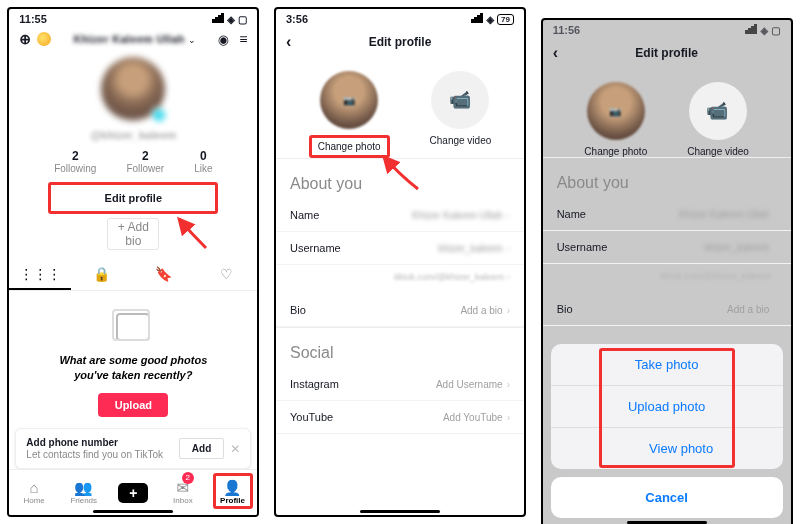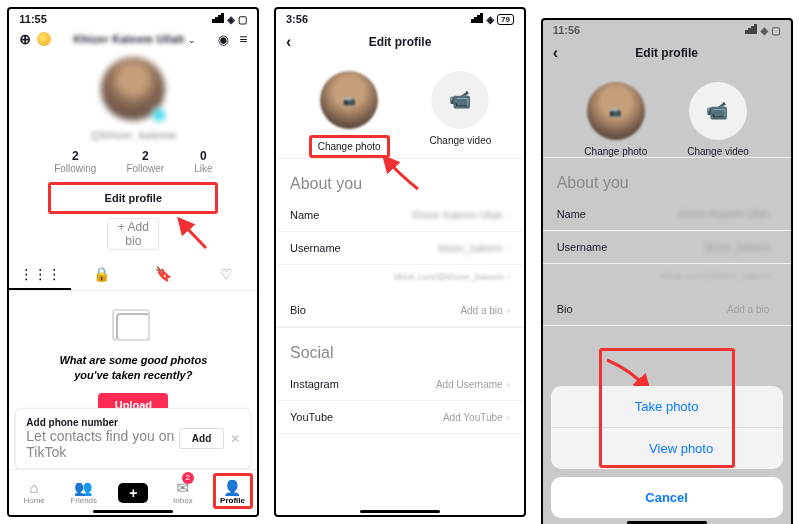--- a/index.html
+++ b/index.html
@@ -34,21 +34,21 @@
   .tabs { display:flex; margin-top:10px; border-bottom:1px solid #eee;}
   .tab { flex:1; text-align:center; padding:6px 0; color:#8a8a8a; font-size:14px;}
   .tab.active { color:#000; border-bottom:2px solid #000;}
   .emptybox { text-align:center; margin-top:22px; color:#000;}
   .emptybox .imgph { width:34px; height:28px; border:2px solid #bbb; border-radius:4px; display:inline-block; position:relative;}
   .emptybox .imgph::after{content:""; position:absolute; width:34px; height:28px; border:2px solid #ddd; border-radius:4px; left:-6px; top:-6px;}
   .emptybox p { font-weight:700; font-size:11px; margin-top:10px; line-height:1.35;font-style:italic;}
   .upl { margin:10px auto; width:70px; background:#fe2c55; color:#fff; border-radius:4px; text-align:center; padding:6px 0; font-weight:700; font-size:11px;}
   .phonecard { position:absolute; bottom:46px; left:6px; right:6px; background:#fff; border:1px solid #eee; border-radius:6px; box-shadow:0 1px 3px rgba(0,0,0,.1); padding:8px 10px; display:flex; align-items:center; justify-content:space-between;}
   .phonecard .txt b{ font-size:10px; display:block;}
-  .phonecard .txt span{ font-size:14px; color:#888;}
+  .phonecard .txt span{ font-size:10px; color:#888;}
   .addbtn { border:1px solid #ddd; border-radius:2px; padding:4px 12px; font-weight:700; font-size:10px;}
   .closex { color:#bbb; font-size:12px; margin-left:6px;}
   .btabs { position:absolute; bottom:0; left:0; right:0; height:46px; border-top:1px solid #eee; display:flex; background:#fff;}
   .bt { flex:1; text-align:center; font-size:8px; color:#8a8a8a; display:flex; flex-direction:column; align-items:center; justify-content:center; gap:1px;}
   .bt.active { color:#000; font-weight:700;}
   .bt .glyph{ font-size:15px; line-height:1;}
   .plus { width:30px; height:20px; background:#000; border-radius:5px; color:#fff; font-weight:700; font-size:14px; line-height:20px; position:relative;}
   .plus::before{content:"";position:absolute;left:-3px;top:0;width:6px;height:20px;background:#25f4ee;border-radius:5px;z-index:-1;}
   .plus::after{content:"";position:absolute;right:-3px;top:0;width:6px;height:20px;background:#fe2c55;border-radius:5px;z-index:-1;}
   .noti { position:absolute; top:2px; right:14px; background:#fe2c55; color:#fff; border-radius:50%; width:12px; height:12px; font-size:8px; line-height:12px; text-align:center;}
@@ -301,19 +301,20 @@
         <marker id="a3" markerWidth="6" markerHeight="6" refX="5" refY="3" orient="auto">
           <path d="M0,0 L6,3 L0,6 Z" fill="#f23030"></path>
         </marker>
       </defs>
       <path d="M4,4 Q28,14 46,34" stroke="#f23030" stroke-width="3" fill="none" marker-end="url(#a3)"></path>
     </svg>
 
   <div class="sheet">
     <div class="sheetgrp">
       <div class="sheetitem">Take photo</div>
+      <div class="sheetitem">Upload photo</div>
       <div class="sheetitem">View photo</div>
     </div>
     <div class="cancel">Cancel</div>
   </div>
   <div class="hlbox" style="left:56px; right:56px; bottom:58px; height:120px;"></div>
   <div class="homebar"></div>
 </div>
 
 </body></html>

